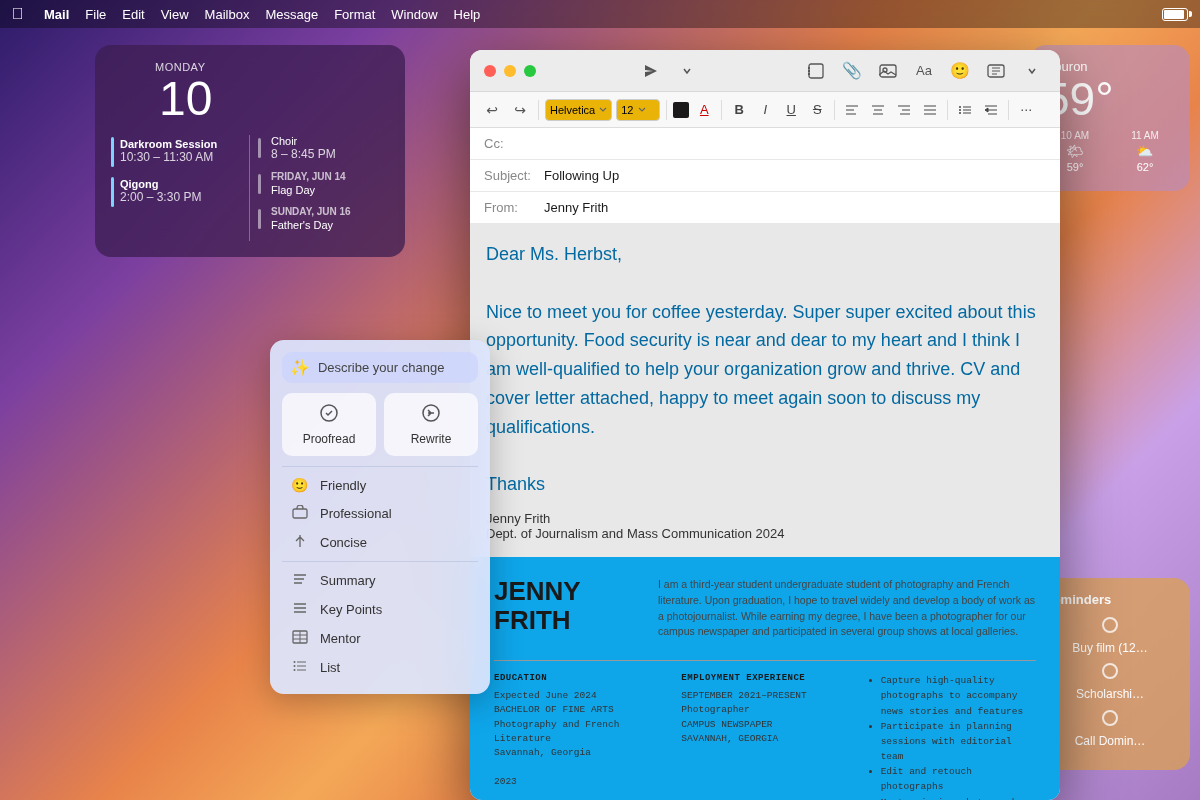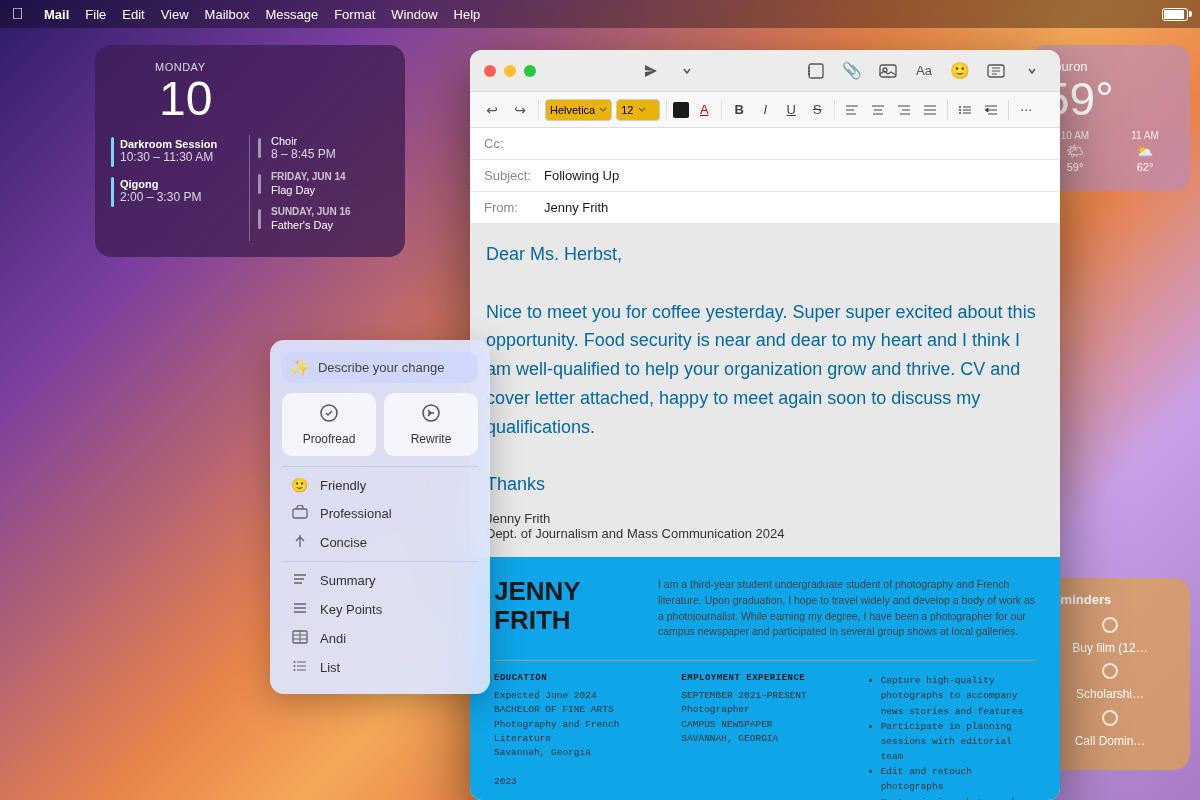--- a/index.html
+++ b/index.html
@@ -993,21 +993,21 @@
     </span>
     <span>Key Points</span>
   </div>
   <div class="wt-list-item">
     <span class="wt-list-icon">
       <svg width="16" height="14" viewBox="0 0 16 14" fill="none">
           <rect x="1" y="1" width="14" height="12" rx="1" stroke="#666" stroke-width="1.3"></rect>
           <path d="M1 5h14M8 1v12M1 9h14" stroke="#666" stroke-width="1"></path>
         </svg>
     </span>
-    <span>Andi</span>
+    <span>Mentor</span>
   </div>
   <div class="wt-list-item">
     <span class="wt-list-icon">
       <svg width="16" height="14" viewBox="0 0 16 14" fill="none">
           <circle cx="2.5" cy="3" r="1" fill="#666"></circle>
           <circle cx="2.5" cy="7" r="1" fill="#666"></circle>
           <circle cx="2.5" cy="11" r="1" fill="#666"></circle>
           <path d="M5 3h9M5 7h9M5 11h9" stroke="#666" stroke-width="1.2"></path>
         </svg>
     </span>

